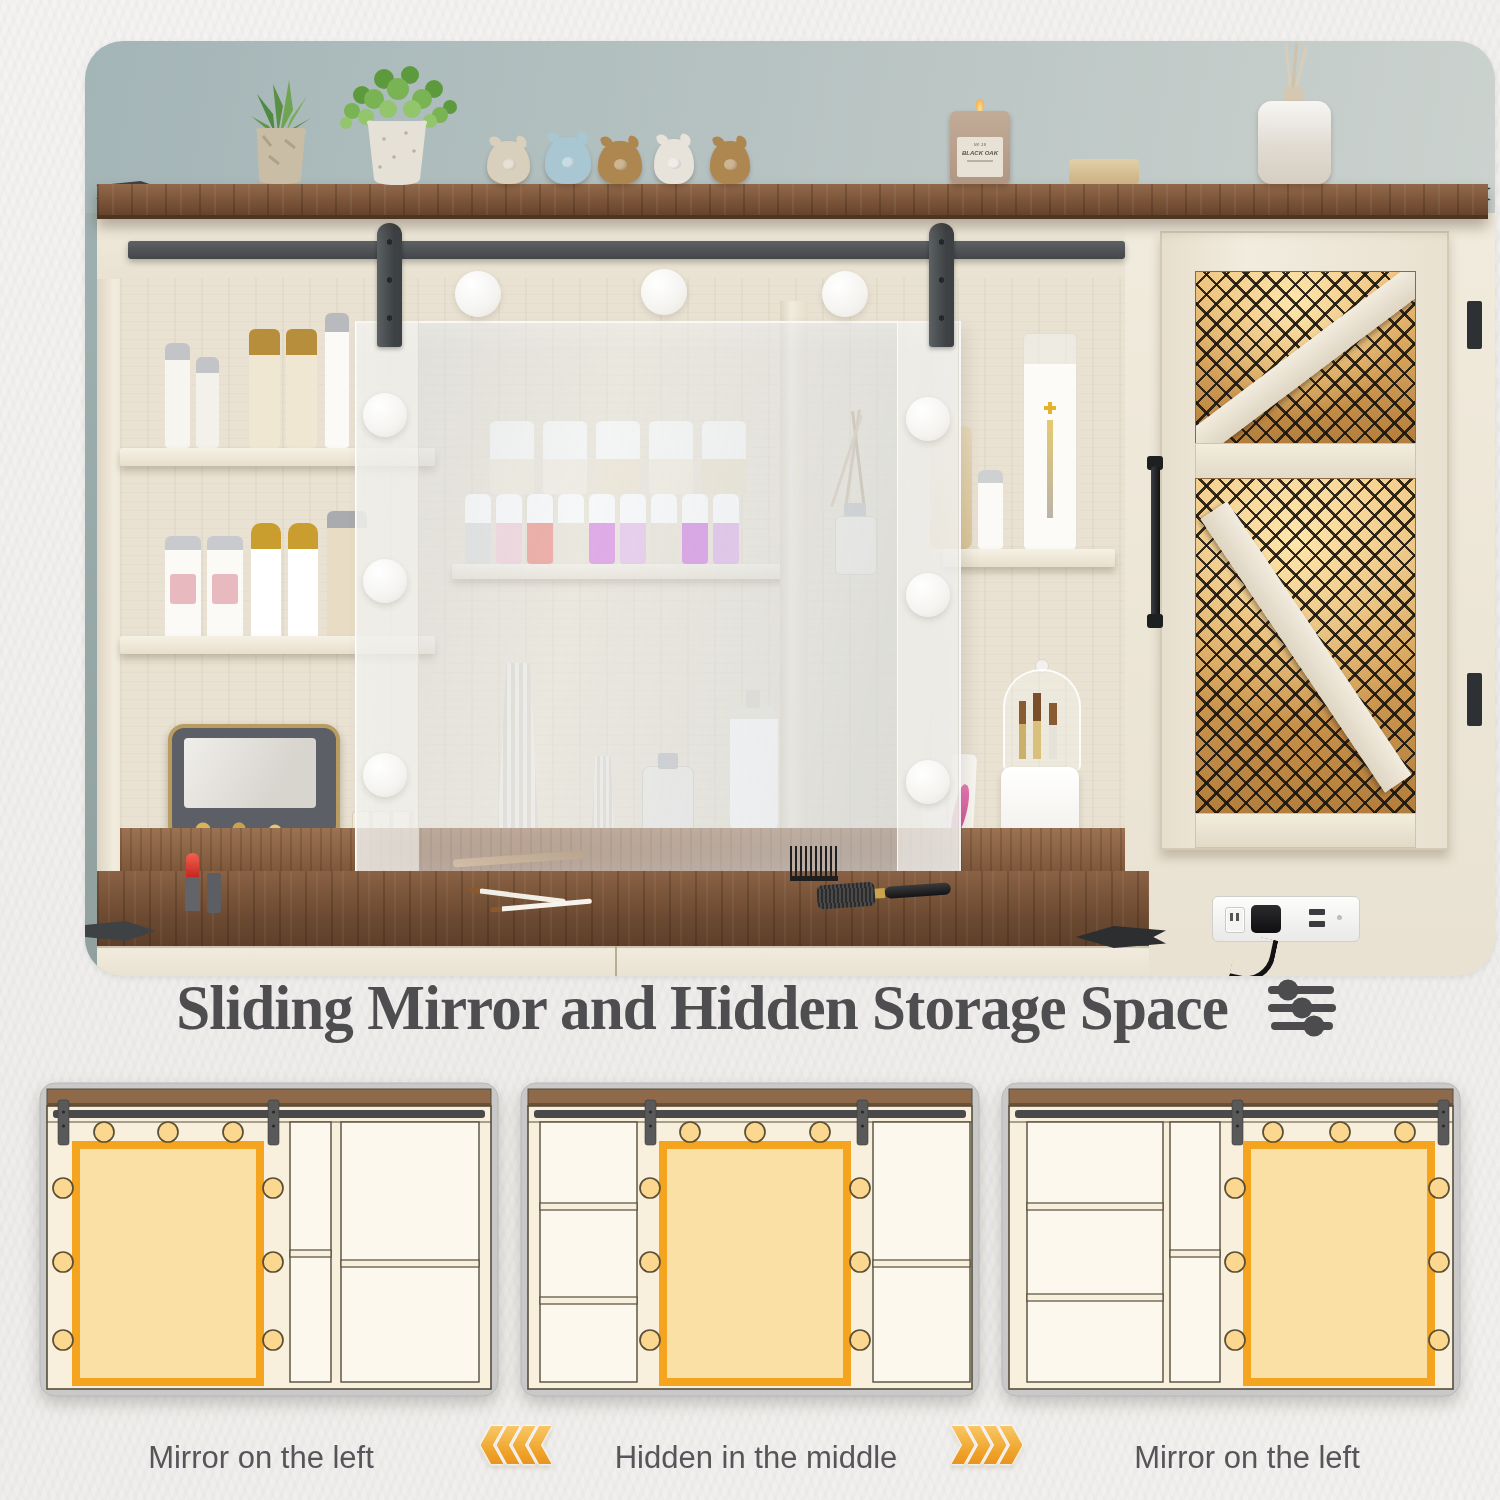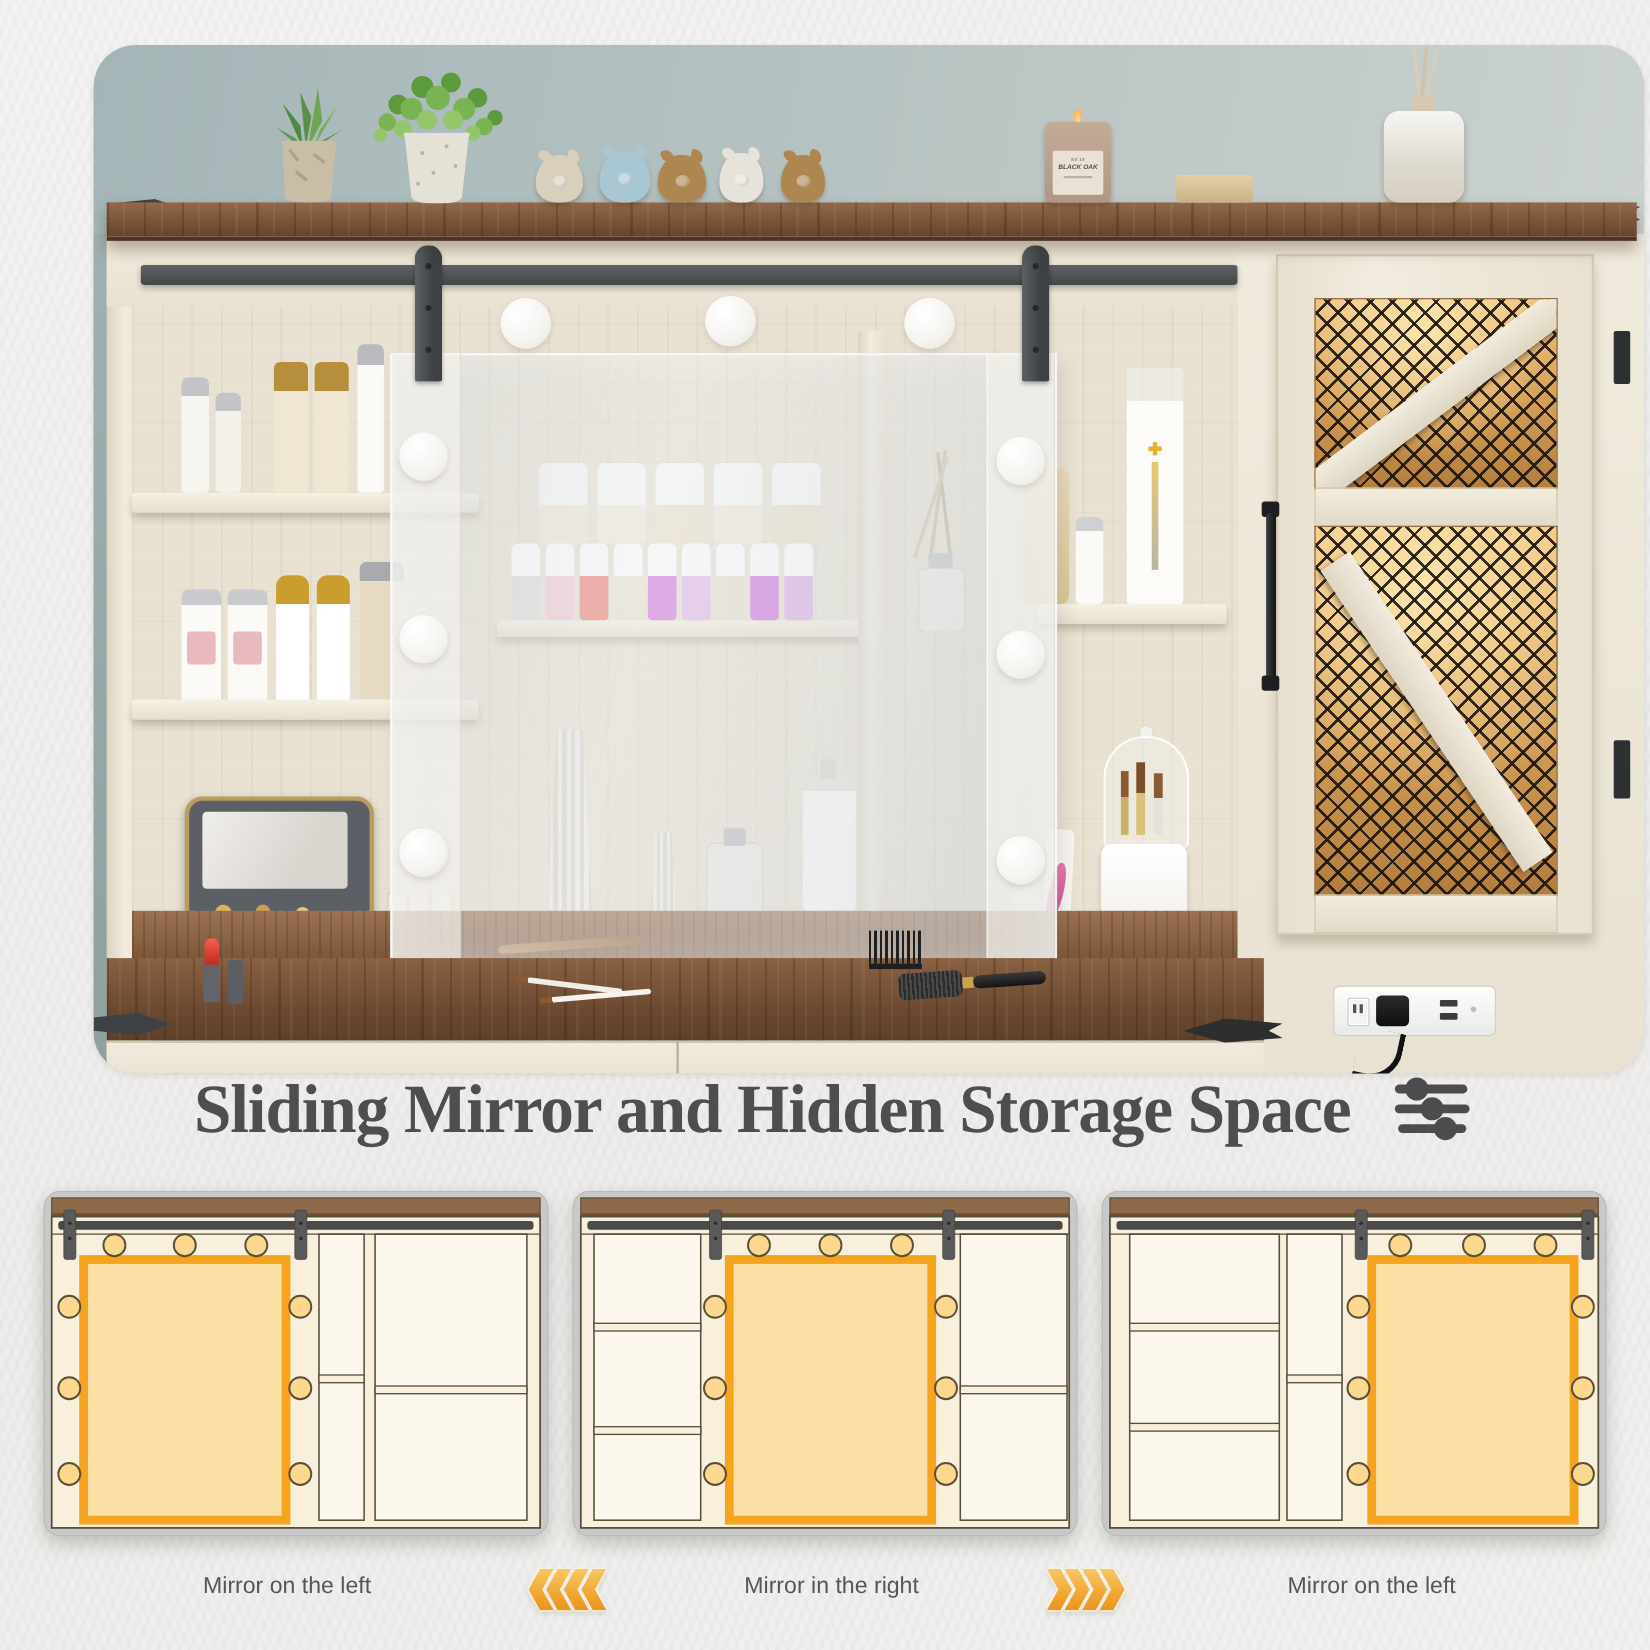--- a/index.html
+++ b/index.html
@@ -70,21 +70,21 @@
   
   .title-row{position:absolute;left:0;top:972px;width:1500px;height:72px;display:flex;align-items:center;justify-content:center;gap:20px}
   .title-row h1{margin:0;font-family:"Liberation Serif",serif;font-weight:700;font-size:63px;letter-spacing:-1px;
     color:#4e4e50;transform:scaleX(.97);white-space:nowrap}
   
   .panels{position:absolute;left:39px;top:1082px;width:1422px;height:315px;display:grid;grid-template-columns:repeat(3,460px);gap:21px}
   .panel{margin:0;width:460px;height:315px}
   .panel svg{display:block;filter:drop-shadow(0 7px 8px rgba(90,85,75,.30))}
   
   .captions{position:absolute;left:0;top:1418px;width:1500px;height:62px}
-  .cap{position:absolute;top:12px;transform:translateX(-50%);font-size:21px;font-weight:500;color:#56565a;white-space:nowrap}
+  .cap{position:absolute;top:22px;transform:translateX(-50%);font-size:31px;font-weight:500;color:#56565a;white-space:nowrap}
   .chev-group{position:absolute;top:8px;transform:translateX(-50%);display:flex;align-items:center;
     filter:drop-shadow(0 0 1.6px #fff) drop-shadow(0 0 1.6px #fff) drop-shadow(0 2px 2px rgba(120,90,30,.25))}
   .chev-group.flip{transform:translateX(-50%) scaleX(-1)}
   .chev{width:23px;height:38px;margin-left:-7px;background:linear-gradient(180deg,#f8c765,#efa22a 70%,#e8941f);
     clip-path:polygon(0% 0%,54% 0%,100% 50%,54% 100%,0% 100%,46% 50%)}
   .chev:first-child{margin-left:0}
 </style>
 </head>
 <body>
 
@@ -467,21 +467,21 @@
 </div>
 
 <div class="captions">
   <span class="cap" style="left:261px">Mirror on the left</span>
   <span class="chev-group flip" style="left:516px">
       <i class="chev"></i>
       <i class="chev"></i>
       <i class="chev"></i>
       <i class="chev"></i>
     </span>
-  <span class="cap" style="left:756px">Mirror in the right</span>
+  <span class="cap" style="left:756px">Hidden in the middle</span>
   <span class="chev-group" style="left:987px">
       <i class="chev"></i>
       <i class="chev"></i>
       <i class="chev"></i>
       <i class="chev"></i>
     </span>
   <span class="cap" style="left:1247px">Mirror on the left</span>
 </div>
 
 </body></html>

